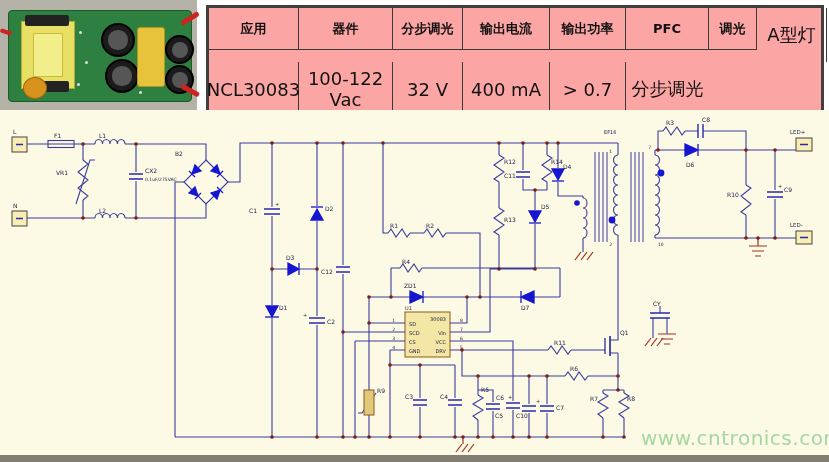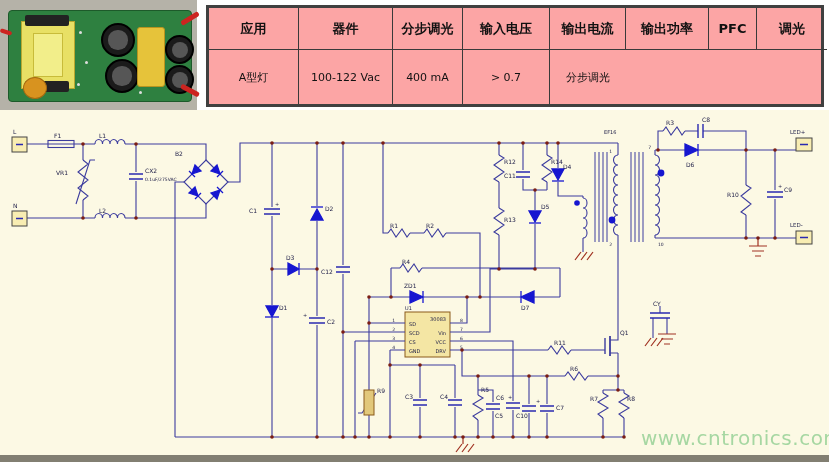--- a/index.html
+++ b/index.html
@@ -22,21 +22,21 @@
   .solder{position:absolute;width:3px;height:3px;border-radius:50%;background:#ddd;}
 
   
   .tbl{position:absolute;left:206px;top:5px;width:618px;background:#fca5a5;
        display:grid;grid-template-columns:90px 94px 70px 87px 76px 83px 48px 70px;
        grid-auto-rows:minmax(42px,auto);border:3px solid #404040;box-sizing:border-box;color:#111;}
   .tbl .th,.tbl .td{border-right:1px solid #3a3a3a;border-bottom:1px solid #3a3a3a;
        display:flex;align-items:center;justify-content:center;text-align:center;
        padding:2px 3px;box-sizing:border-box;}
   .tbl .th{font-weight:bold;font-size:13px;height:42px;}
-  .tbl .td{font-size:11px;height:54px;border-bottom:none;}
+  .tbl .td{font-size:18px;height:54px;border-bottom:none;}
   .tbl .th:nth-child(8n),.tbl .td:nth-last-child(1){border-right:none;}
 
   
   .band{position:absolute;left:0;top:110px;width:829px;height:345px;background:#fcf9e4;}
   svg text{fill:#1c1c46;font-family:"DejaVu Sans","Liberation Sans",sans-serif;}
   .watermark{position:absolute;left:641px;top:316px;font-size:20px;color:#a6d7a2;letter-spacing:.5px;}
   .bottom-strip{position:absolute;left:0;top:455px;width:829px;height:7px;background:#827f72;}
 </style>
 </head>
 <body>
@@ -68,27 +68,28 @@
   </div>
   <div class="wire-red" style="left:180px;top:16px;width:20px;height:5px;transform:rotate(-32deg);"></div>
   <div class="wire-red" style="left:180px;top:88px;width:20px;height:5px;transform:rotate(28deg);"></div>
   <div class="wire-red" style="left:0px;top:30px;width:12px;height:4px;transform:rotate(18deg);"></div>
 </div>
 
 <div class="tbl">
     <div class="th">应用</div>
     <div class="th">器件</div>
     <div class="th">分步调光</div>
-    <div class="th">输入电压</div>
     <div class="th">输出电流</div>
     <div class="th">输出功率</div>
     <div class="th">PFC</div>
     <div class="th">调光</div>
     <div class="td">A型灯</div>
+    <div class="td">NCL30083</div>
     <div class="td">100-122 Vac</div>
+    <div class="td">32 V</div>
     <div class="td">400 mA</div>
     <div class="td">&gt; 0.7</div>
     <div class="td">分步调光</div>
   </div>
 
 <div class="band">
   <svg id="sch" width="829" height="345" viewBox="0 0 829 345">
 
     <g stroke="#3c3c9e" stroke-width="1.1" fill="none">
       <path d="M27,34 H48 M48,34 H74 M74,34 H95 M125,34 H206 L206,50

